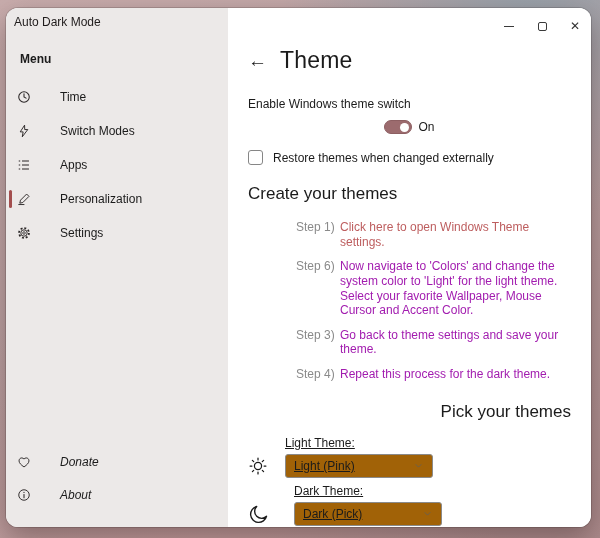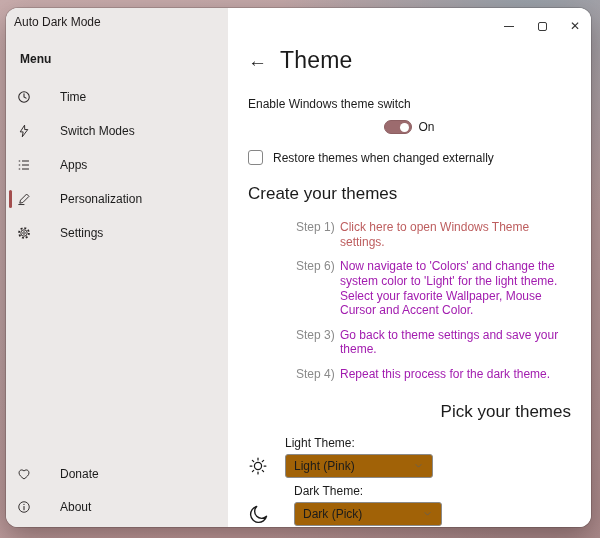--- a/index.html
+++ b/index.html
@@ -43,21 +43,21 @@
   .nav-item{
     position:relative;height:34px;display:flex;align-items:center;
     padding-left:10px;gap:29px;font-size:12px;cursor:default;
   }
   .nav-item.selected::before{
     content:"";position:absolute;left:3px;top:8px;bottom:8px;width:3px;
     border-radius:2px;background:var(--accent-bar);
   }
   .nav-item .ico{width:15px;height:15px;display:flex;align-items:center;justify-content:center;color:#2a2626;}
   .nav-item .ico svg{width:14px;height:14px;}
-  .sidebar-footer{margin-top:auto;padding-bottom:4px;}
+  .sidebar-footer{margin-top:auto;padding-bottom:16px;font-style:italic;}
   .sidebar-footer .nav-item{height:33px;}
   
   .content{flex:1;position:relative;background:var(--content-bg);}
   .titlebar{position:absolute;top:0;left:0;right:0;height:32px;}
   .win-controls{position:absolute;top:8px;right:4px;display:flex;gap:9px;}
   .win-btn{width:24px;height:20px;display:flex;align-items:center;justify-content:center;
     background:transparent;border:none;color:#3a3a3a;font-size:13px;cursor:default;}
   .min-glyph{display:block;width:10px;height:1px;background:#3a3a3a;}
   .max-glyph{display:block;width:9px;height:9px;border:1px solid #3a3a3a;border-radius:2px;}
   .close-glyph{font-size:12px;line-height:1;color:#333;}
@@ -75,21 +75,21 @@
   .checkbox{width:15px;height:15px;border:1px solid #868686;border-radius:3px;background:#fff;cursor:default;}
   .checkbox-label{font-size:12px;}
   .section-title{font-weight:400;font-size:17px;}
   .create-title{margin-top:19px;}
   .steps{margin-top:16px;}
   .step{display:grid;grid-template-columns:44px 1fr;margin-bottom:10px;font-size:12px;align-items:start;margin-left:48px;}
   .step-label{color:var(--muted);}
   .step-text{max-width:305px;line-height:1.22;color:#a21caf;}
   .step-link{color:var(--accent-link);cursor:default;}
   .pick-title{margin-top:20px;text-align:right;}
-  .picker{margin-top:14px;display:grid;grid-template-columns:37px auto;align-items:end;}
+  .picker{margin-top:14px;display:grid;grid-template-columns:37px auto;align-items:end;text-decoration:underline;}
   .picker + .picker{margin-top:6px;gap:9px;}
   .picker .theme-ico{display:flex;align-items:center;justify-content:flex-start;height:24px;margin-bottom:0;color:#1b1b1b;}
   .picker-fields{display:flex;flex-direction:column;}
   .picker-label{font-size:12px;margin-bottom:4px;}
   .combobox{width:148px;height:24px;border:1px solid var(--border-gray);border-radius:3px;background:#a16207;
     display:flex;align-items:center;justify-content:space-between;padding:0 8px;font-size:12px;cursor:default;}
   .combobox .chev{width:11px;height:11px;color:#5f5f5f;display:flex;}
   .open-folder{margin-top:26px;font-size:16px;color:var(--accent-link);display:inline-block;cursor:default;}
   svg{display:block;}
 </style>

